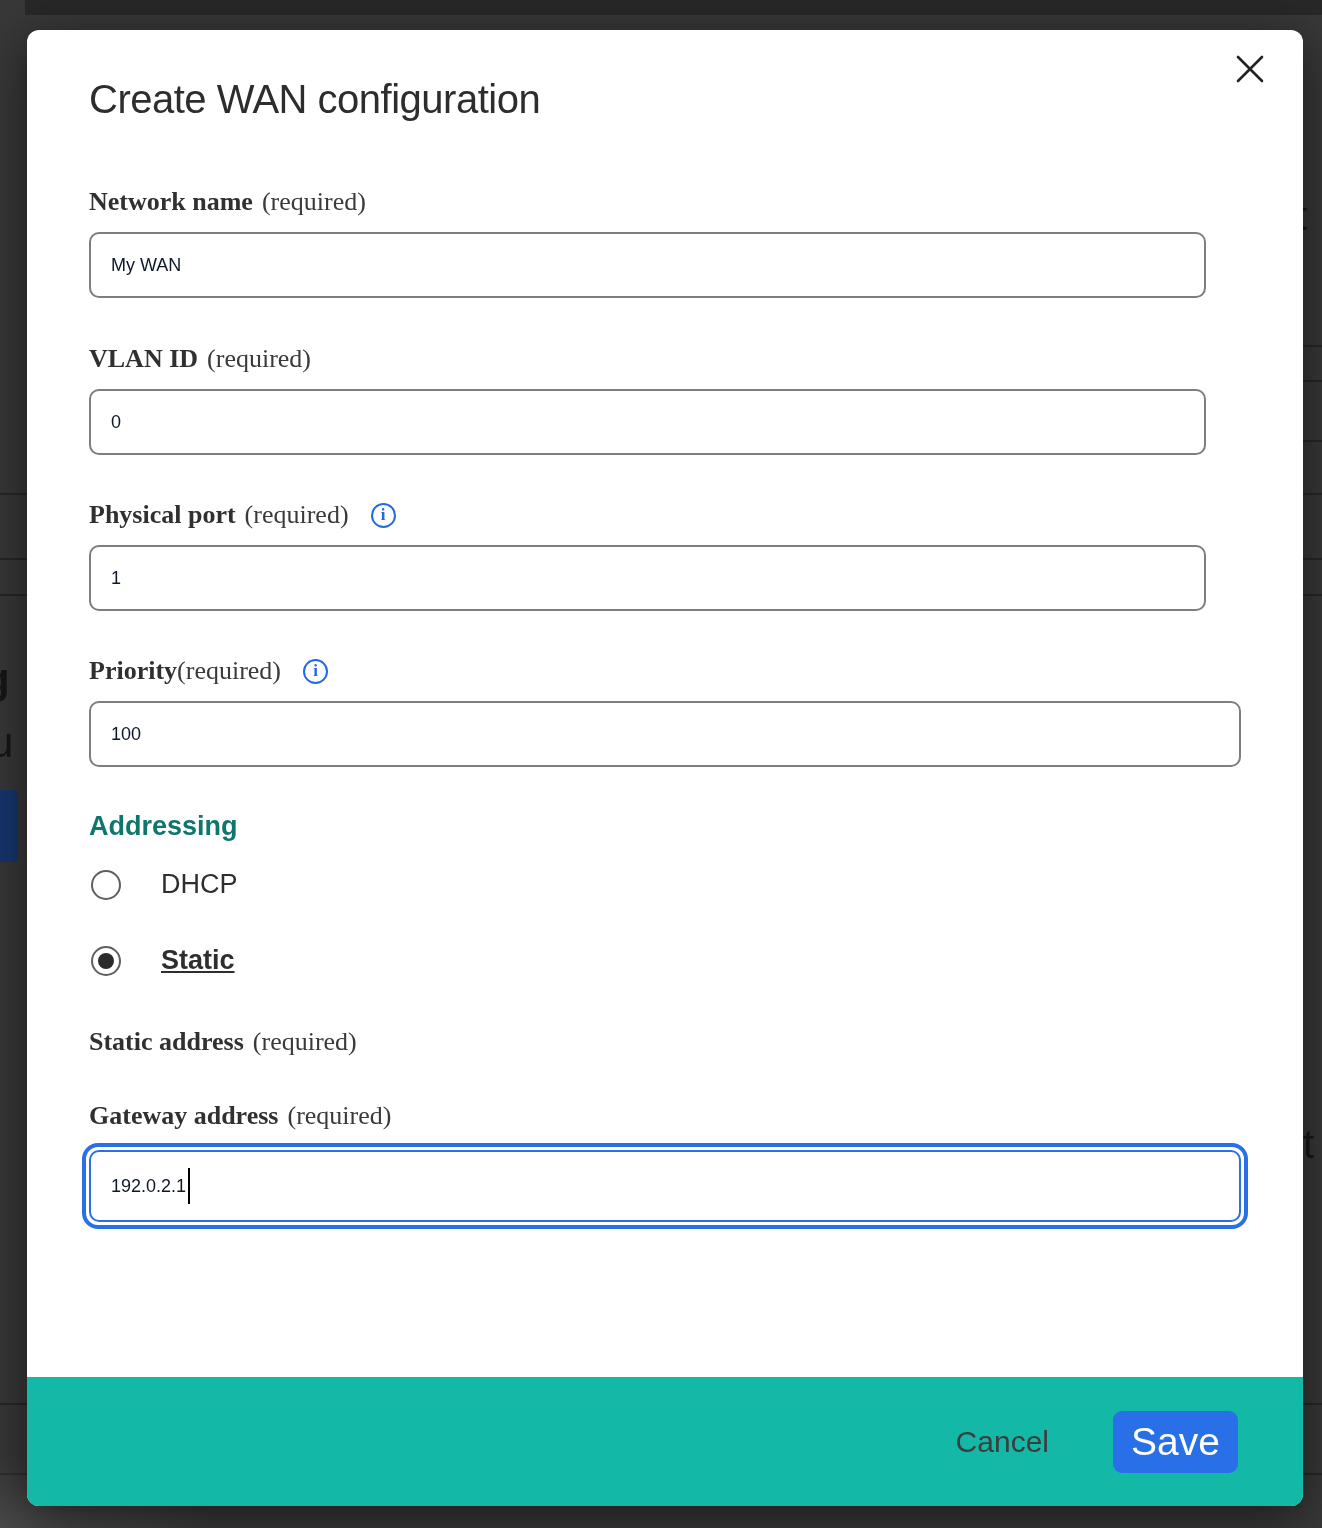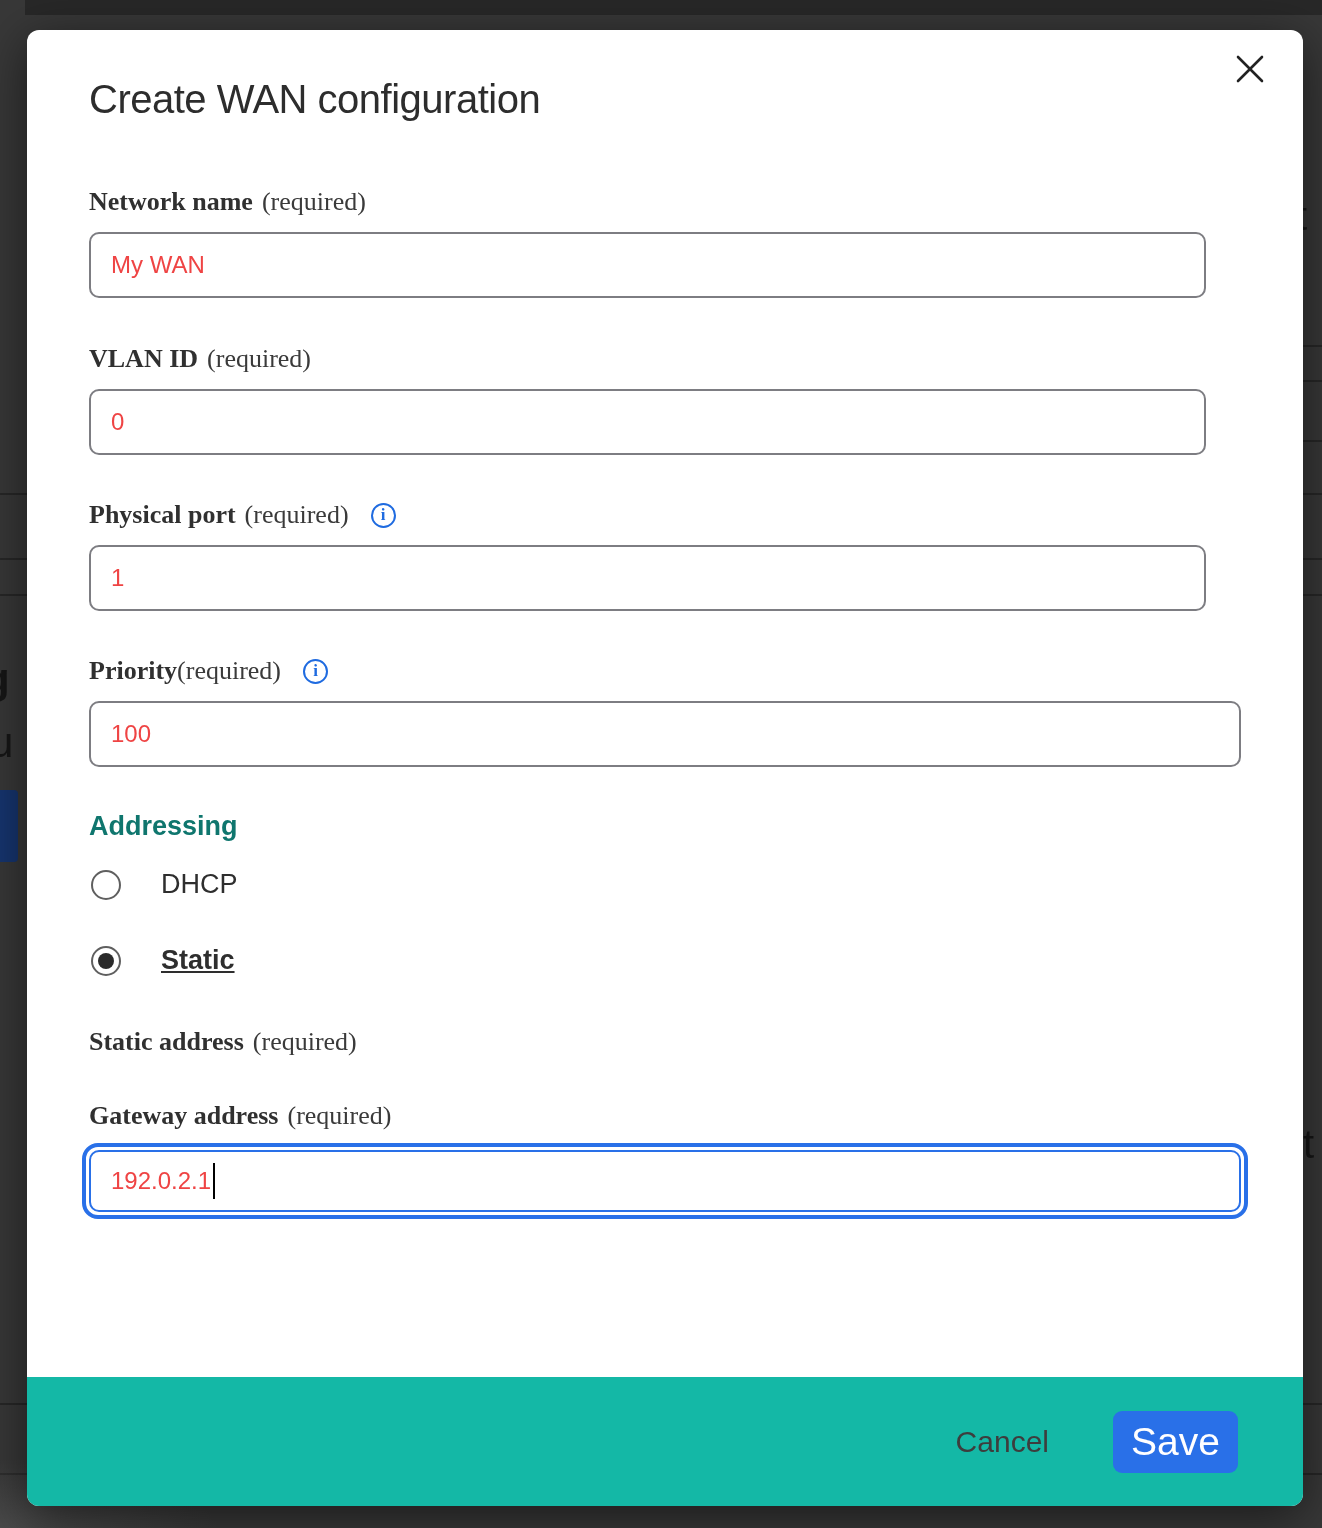--- a/index.html
+++ b/index.html
@@ -74,21 +74,21 @@
   }
   .info-icon::after { content: "i"; }
 
   .text-input {
     margin-top: 14px;
     height: 66px; width: 1117px;
     border: 2px solid #7d7d82; border-radius: 10px;
     background: #fff;
     display: flex; align-items: center;
     padding: 0 20px;
-    font-size: 24px; color: #ef4444;
+    font-size: 18px; color: #0f172a;
     cursor: text;
   }
   .text-input.wide { width: 100%; }
 
   .mt-title-gap { margin-top: 64px; }
   .mt-45 { margin-top: 45px; }
   .mt-44 { margin-top: 44px; }
   .mt-50 { margin-top: 50px; }
   .mt-42 { margin-top: 42px; }
 
@@ -117,21 +117,21 @@
   .radio-label { margin-left: 40px; font-size: 27px; color: #2e2e2e; }
   .radio-label.bold { font-weight: 700; text-decoration: underline; }
 
   .focus-wrap {
     margin-top: 11px; margin-left: -7px;
     width: calc(100% + 14px);
     border: 4px solid #2970e8; border-radius: 16px;
     padding: 3px;
   }
   .focus-wrap .text-input {
-    margin-top: 0; width: 100%; height: 62px;
+    margin-top: 0; width: 100%; height: 72px;
     border: 2px solid #2970e8; border-radius: 10px;
   }
   .caret {
     display: inline-block; width: 2px; height: 36px;
     background: #000; margin-left: 2px; vertical-align: middle;
   }
 
   
   .modal-footer {
     flex: 0 0 129px; height: 129px;

